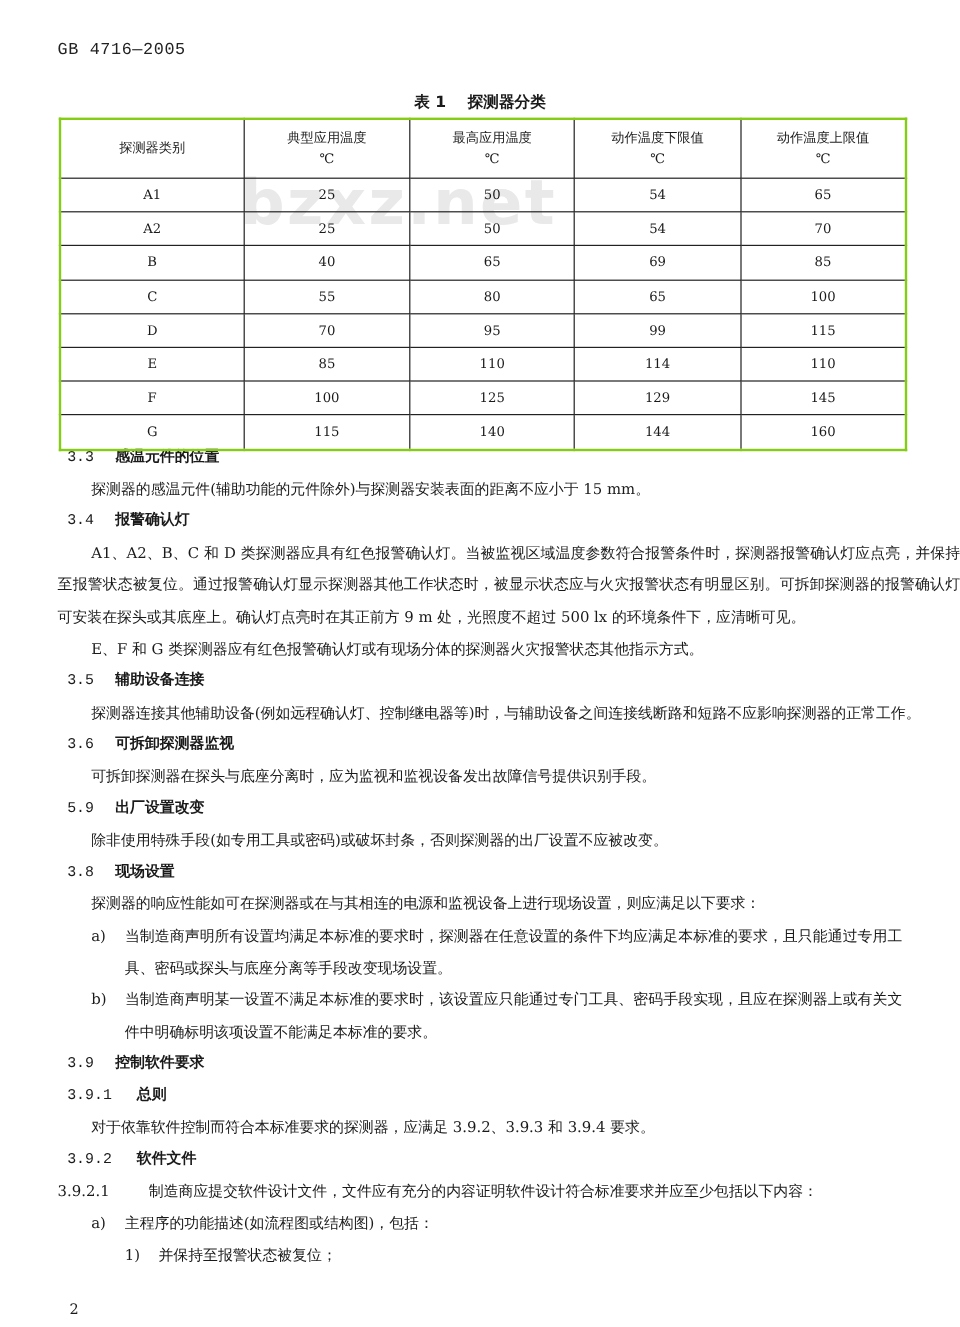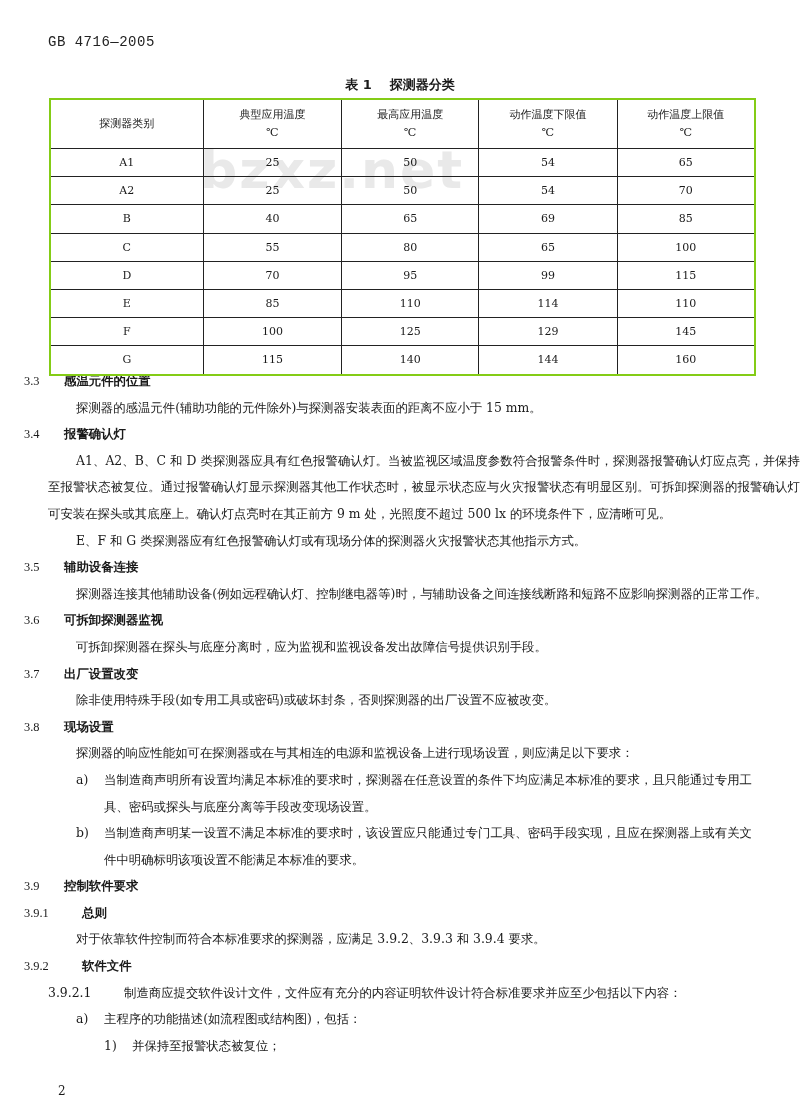--- a/index.html
+++ b/index.html
@@ -11,21 +11,21 @@
   .table-title { position:absolute; left:0; width:800px; top:76px; text-align:center; font-size:13px; font-weight:bold; font-family:"DejaVu Sans","Liberation Sans",sans-serif; }
   .table-title .num { margin-right:18px; }
   .watermark { position:absolute; left:200px; top:140px; font-family:"DejaVu Sans","Liberation Sans",sans-serif; font-weight:bold; font-size:52px; color:#e9e9e9; letter-spacing:2px; z-index:0; }
   table.cls { position:absolute; left:49px; top:98px; width:707px; border-collapse:collapse; font-size:11px; z-index:1; background:transparent; }
   table.cls th, table.cls td { border:1.4px solid #222; text-align:center; padding:0; }
   table.cls th { height:48px; font-weight:normal; line-height:18px; }
   table.cls td { height:27.2px; }
   table.cls { border:2px solid #84cc16; }
   .col1 { width:98px; } .col2 { width:89px;margin-left:20px; } .col3 { width:88px; } .col4 { width:89px; } .col5 { width:88px; }
   .body { position:absolute; left:0; top:368px; width:800px; font-size:12.4px; line-height:26.6px; }
-  .h { padding-left:24px; font-weight:bold; font-family:Liberation Serif, serif; font-size:12.4px; }
+  .h { padding-left:56px; font-weight:bold; font-family:Liberation Mono, monospace; font-size:12.4px; }
   .h .sec { font-weight:normal; display:inline-block; width:40px; }
   .h .sec.w { width:58px; }
   .p { padding-left:48px; text-indent:28px; text-align:justify; }
   .li { padding-left:104px; padding-right:48px; text-indent:-28px; text-align:justify; }
   .li .mk { display:inline-block; width:28px; text-indent:0; }
   .li2 { padding-left:104px; }
   .li2 .mk { display:inline-block; width:28px; }
   .page-num { position:absolute; left:58px; top:1084px; font-size:12px; }
 </style>
 </head>
@@ -116,21 +116,21 @@
   <div class="h"><span class="sec">3.4</span><span>报警确认灯</span></div>
   <div class="p">A1、A2、B、C 和 D 类探测器应具有红色报警确认灯。当被监视区域温度参数符合报警条件时，探测器报警确认灯应点亮，并保持至报警状态被复位。通过报警确认灯显示探测器其他工作状态时，被显示状态应与火灾报警状态有明显区别。可拆卸探测器的报警确认灯可安装在探头或其底座上。确认灯点亮时在其正前方 9 m 处，光照度不超过 500 lx 的环境条件下，应清晰可见。</div>
   <div class="p">E、F 和 G 类探测器应有红色报警确认灯或有现场分体的探测器火灾报警状态其他指示方式。</div>
 
   <div class="h"><span class="sec">3.5</span><span>辅助设备连接</span></div>
   <div class="p">探测器连接其他辅助设备(例如远程确认灯、控制继电器等)时，与辅助设备之间连接线断路和短路不应影响探测器的正常工作。</div>
 
   <div class="h"><span class="sec">3.6</span><span>可拆卸探测器监视</span></div>
   <div class="p">可拆卸探测器在探头与底座分离时，应为监视和监视设备发出故障信号提供识别手段。</div>
 
-  <div class="h"><span class="sec">3.7</span><span>出厂设置改变</span></div>
+  <div class="h"><span class="sec">5.9</span><span>出厂设置改变</span></div>
   <div class="p">除非使用特殊手段(如专用工具或密码)或破坏封条，否则探测器的出厂设置不应被改变。</div>
 
   <div class="h"><span class="sec">3.8</span><span>现场设置</span></div>
   <div class="p">探测器的响应性能如可在探测器或在与其相连的电源和监视设备上进行现场设置，则应满足以下要求：</div>
   <div class="li"><span class="mk">a)</span><span>当制造商声明所有设置均满足本标准的要求时，探测器在任意设置的条件下均应满足本标准的要求，且只能通过专用工具、密码或探头与底座分离等手段改变现场设置。</span></div>
   <div class="li"><span class="mk">b)</span><span>当制造商声明某一设置不满足本标准的要求时，该设置应只能通过专门工具、密码手段实现，且应在探测器上或有关文件中明确标明该项设置不能满足本标准的要求。</span></div>
 
   <div class="h"><span class="sec">3.9</span><span>控制软件要求</span></div>
   <div class="h"><span class="sec w">3.9.1</span><span>总则</span></div>
   <div class="p">对于依靠软件控制而符合本标准要求的探测器，应满足 3.9.2、3.9.3 和 3.9.4 要求。</div>

